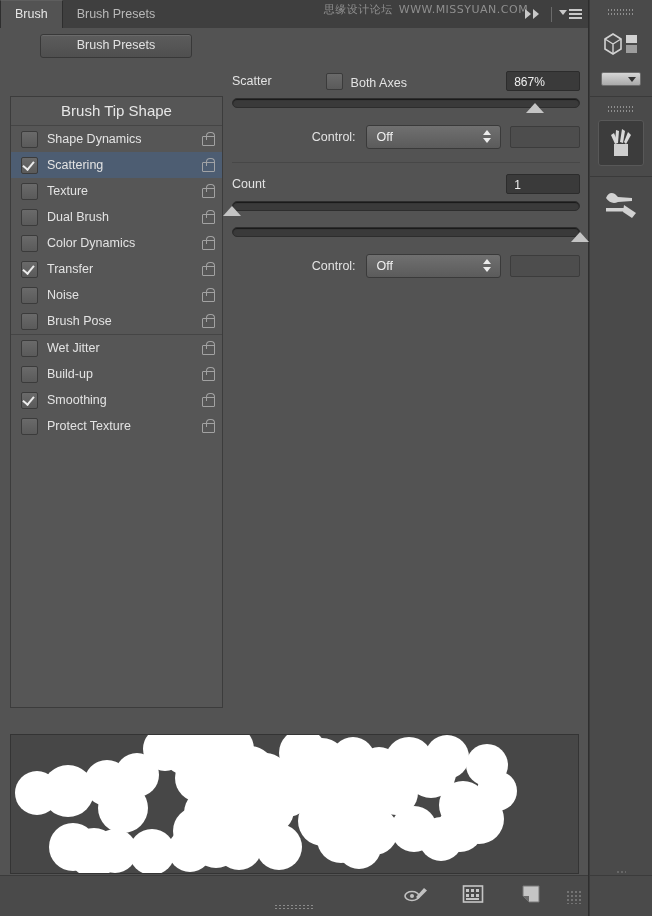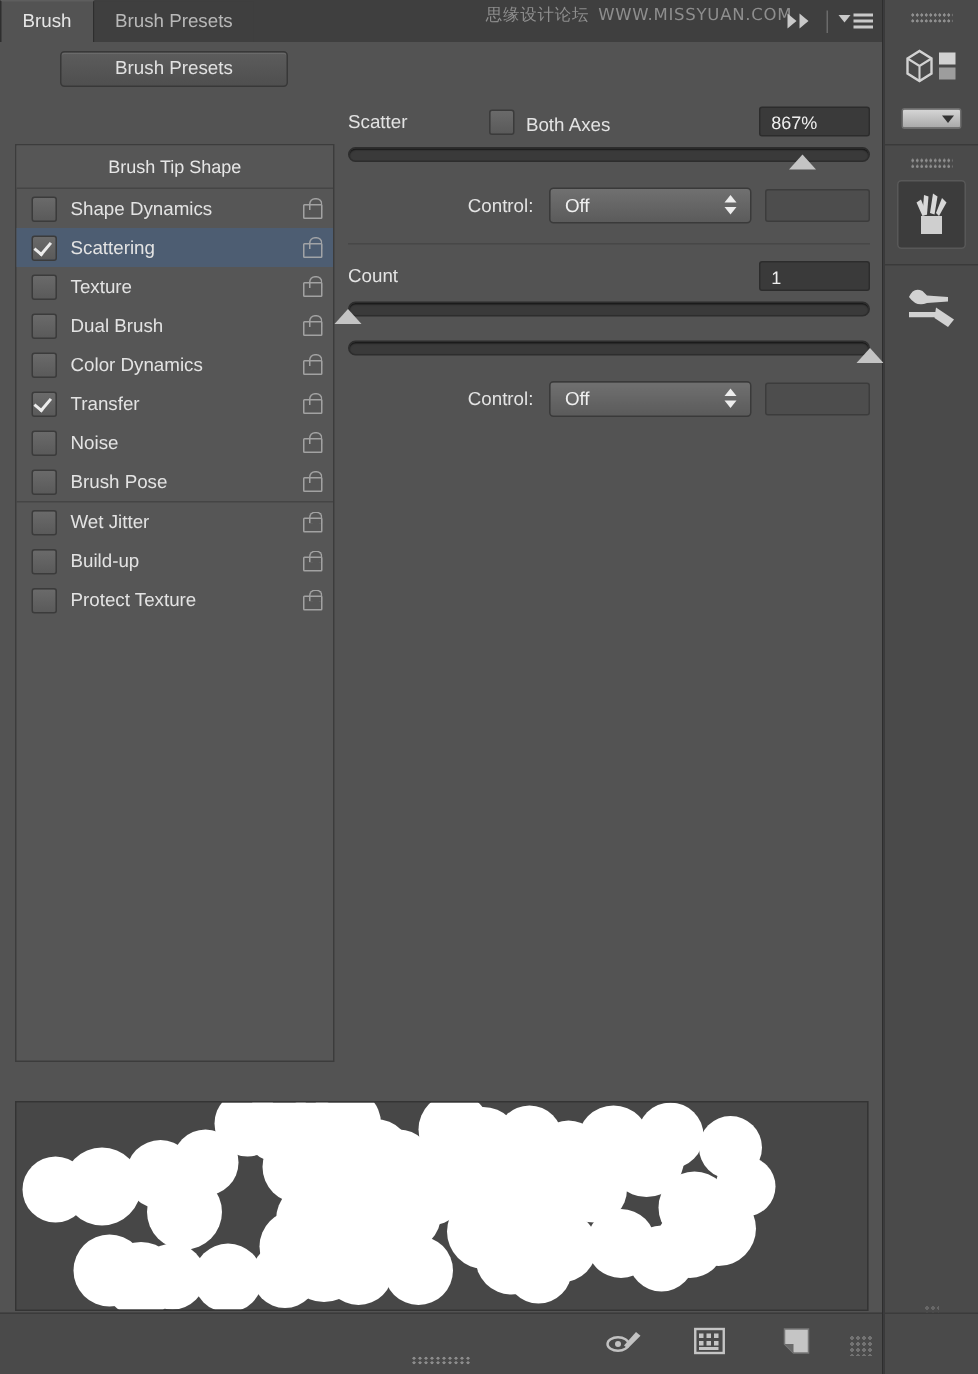--- a/index.html
+++ b/index.html
@@ -171,21 +171,21 @@
     width: 213px;
     bottom: 208px;
     background: #565656;
     border: 1px solid #3c3c3c;
     box-sizing: border-box;
   }
   #list-header {
     height: 28px;
     line-height: 28px;
     text-align: center;
-    font-size: 12px;
+    font-size: 15px;
     color: #e6e6e6;
     background: #565656;
     border-bottom: 1px solid #454545;
   }
   .opt-row {
     height: 26px;
     display: flex;
     align-items: center;
     padding: 0 8px 0 10px;
     position: relative;
@@ -560,20 +560,28 @@
               <span class="cbx"></span>
               <span class="opt-label">Wet Jitter</span>
               <span class="lock-icon">
                 <span class="shackle"></span>
                 <span class="body"></span>
               </span>
             </div>
             <div class="opt-row">
               <span class="cbx"></span>
               <span class="opt-label">Build-up</span>
+              <span class="lock-icon">
+                <span class="shackle"></span>
+                <span class="body"></span>
+              </span>
+            </div>
+            <div class="opt-row">
+              <span class="cbx checked"></span>
+              <span class="opt-label">Smoothing</span>
               <span class="lock-icon">
                 <span class="shackle"></span>
                 <span class="body"></span>
               </span>
             </div>
             <div class="opt-row">
               <span class="cbx"></span>
               <span class="opt-label">Protect Texture</span>
               <span class="lock-icon">
                 <span class="shackle"></span>

